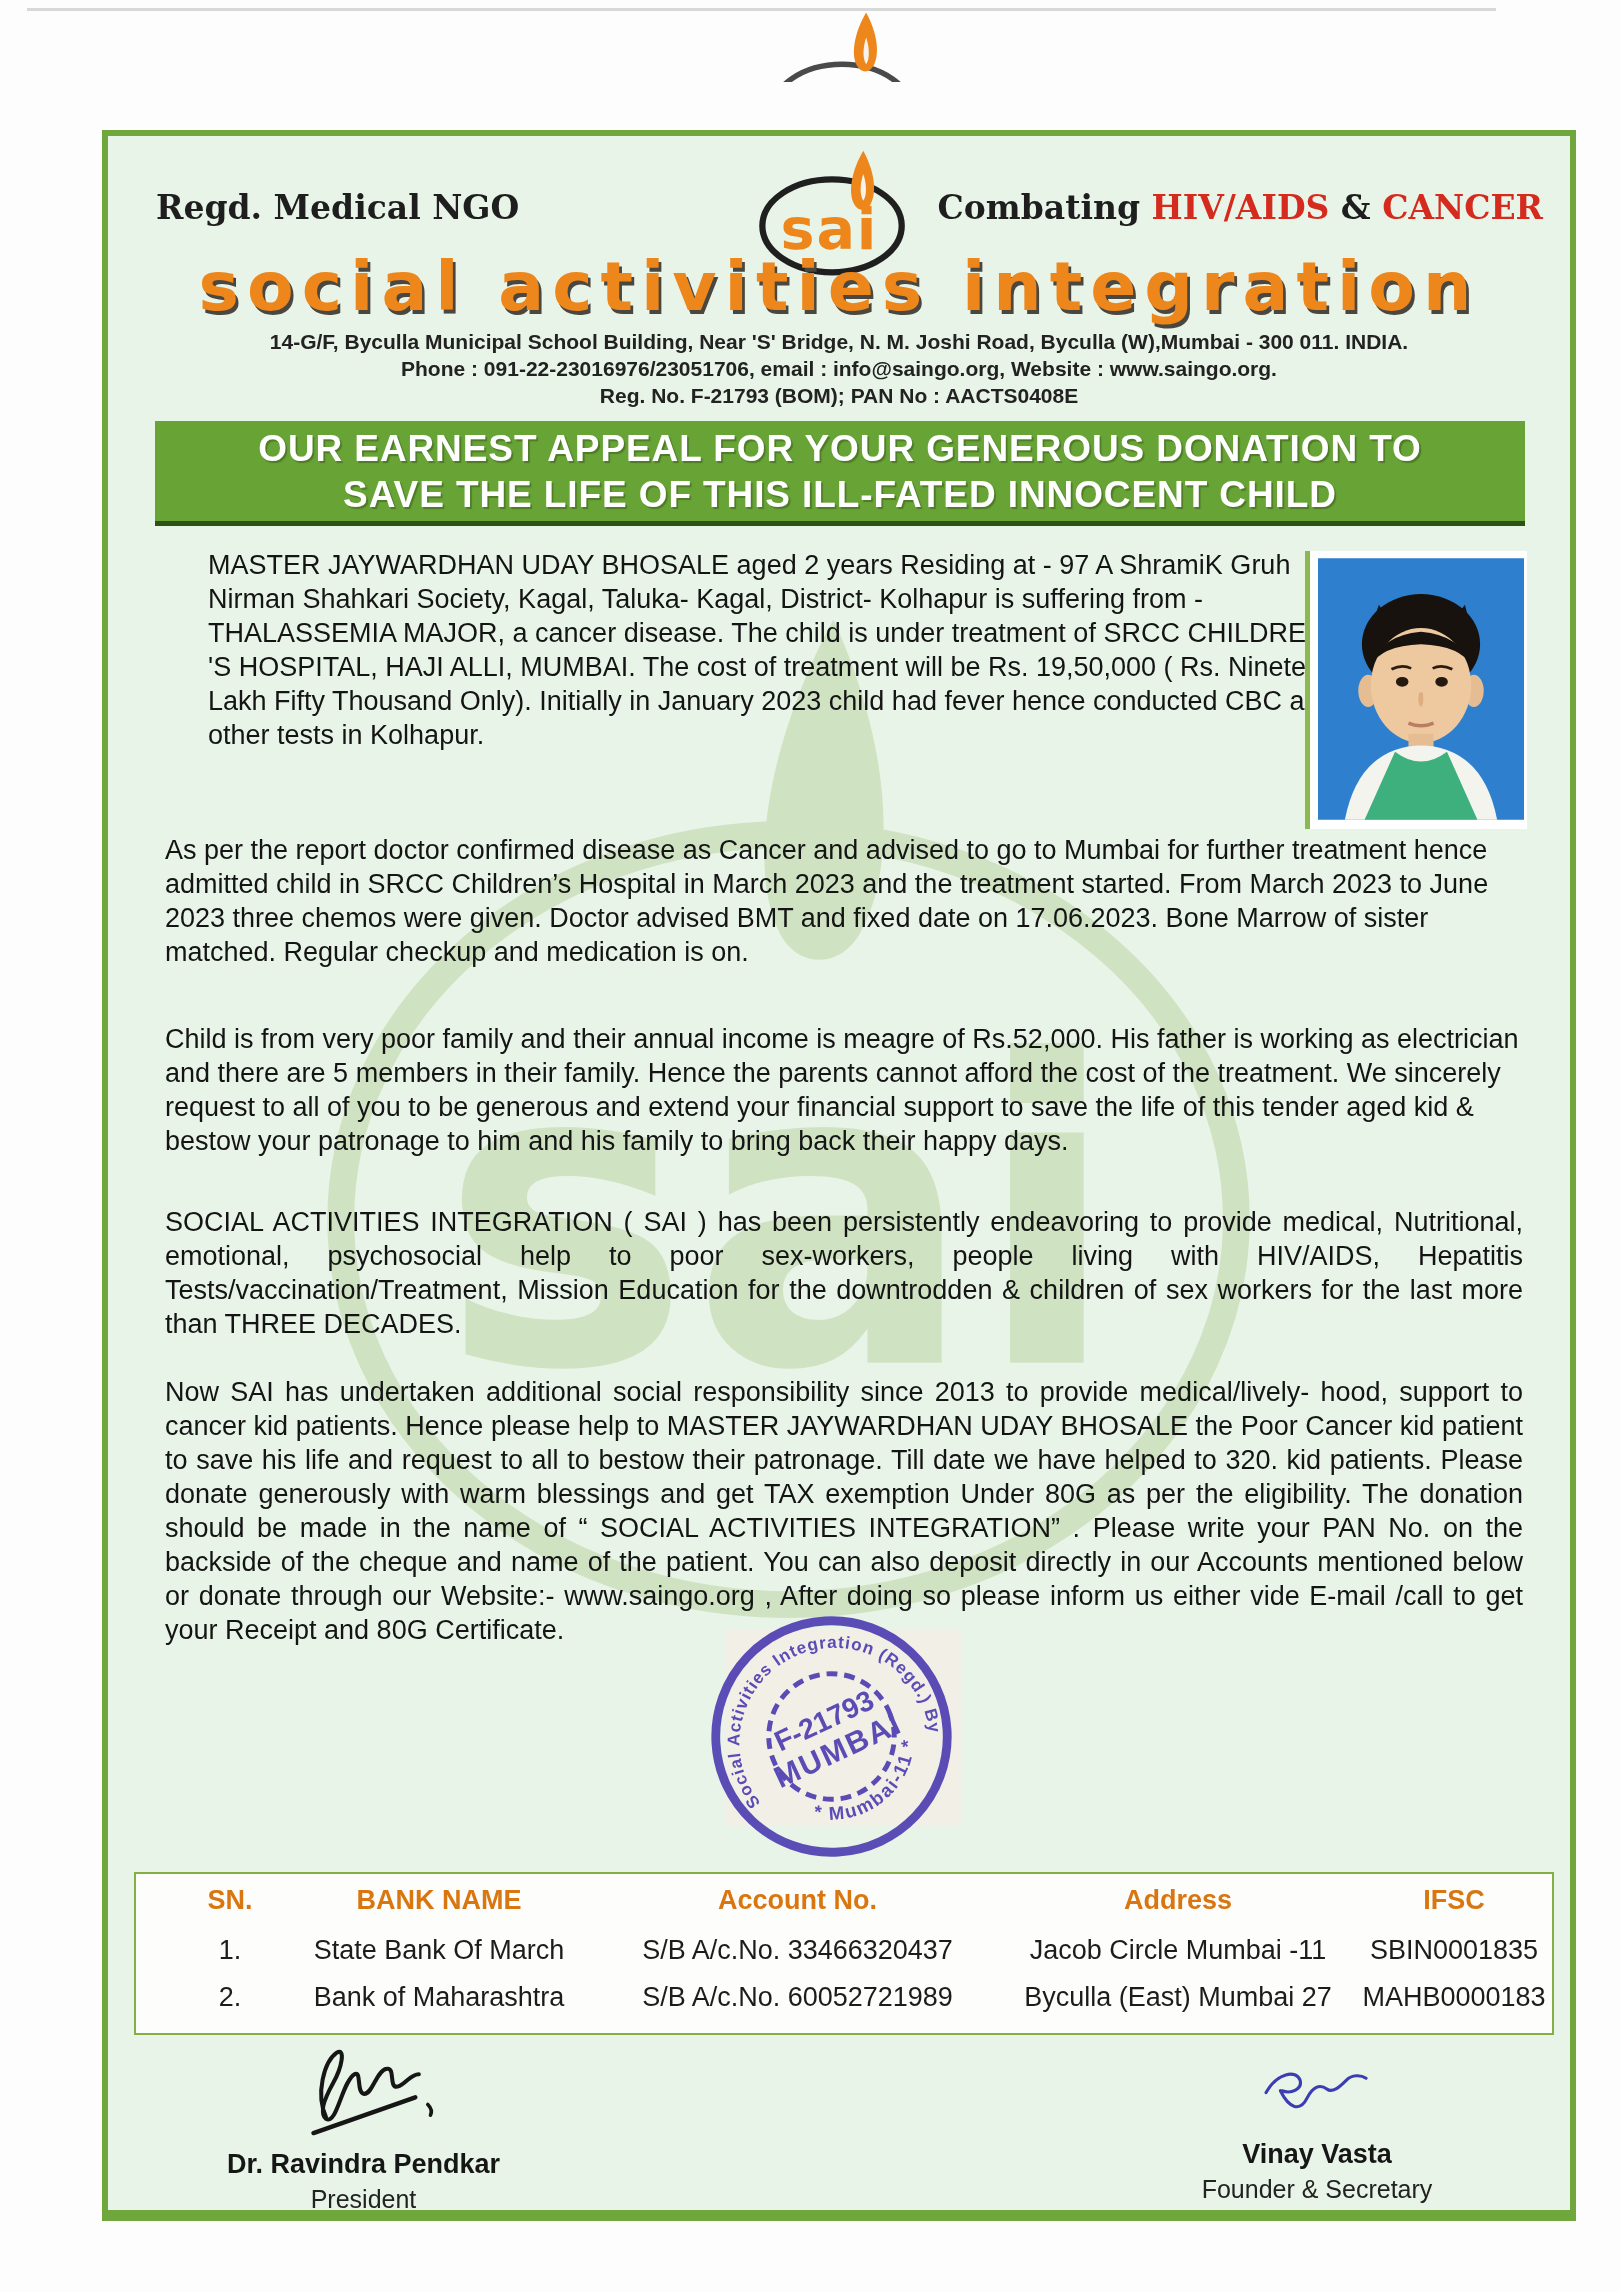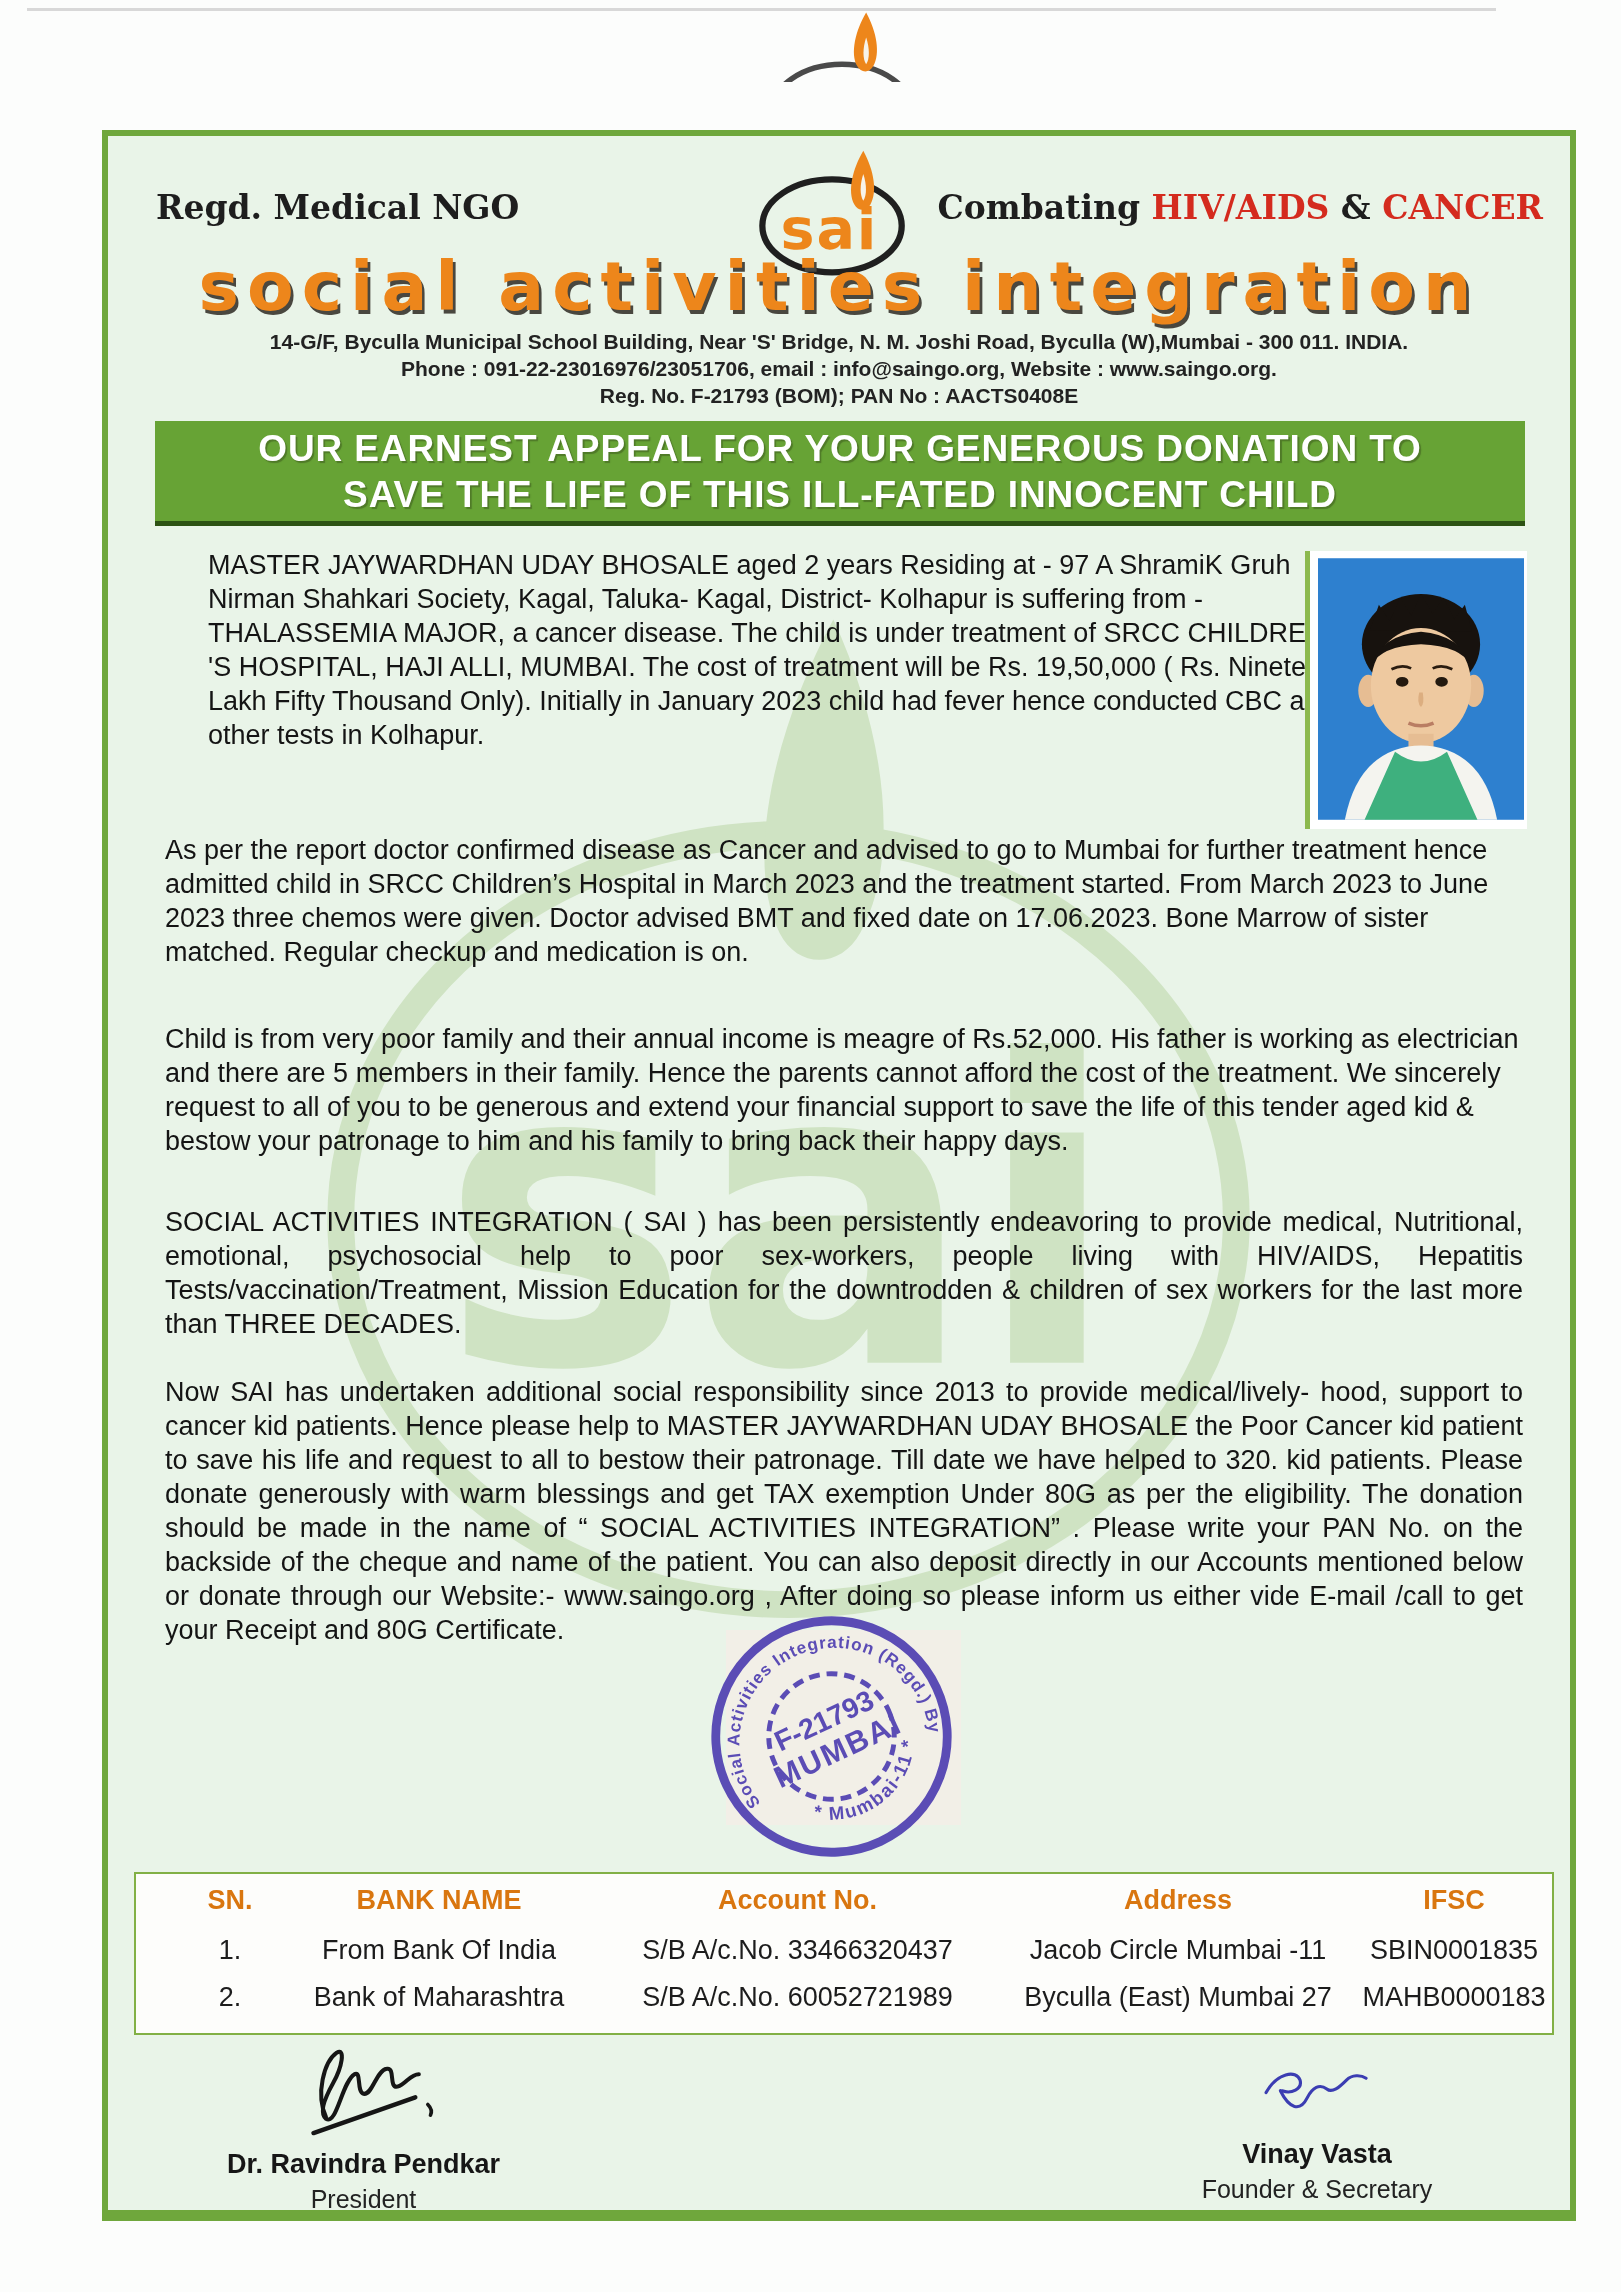--- a/index.html
+++ b/index.html
@@ -171,21 +171,21 @@
     <div class="bank">
       <div class="bank-row bank-head">
         <span>SN.</span>
         <span>BANK NAME</span>
         <span>Account No.</span>
         <span>Address</span>
         <span>IFSC</span>
       </div>
       <div class="bank-row bank-r1">
         <span>1.</span>
-        <span>From Bank Of India</span>
+        <span>State Bank Of March</span>
         <span>S/B A/c.No. 33466320437</span>
         <span>Jacob Circle Mumbai -11</span>
         <span>SBIN0001835</span>
       </div>
       <div class="bank-row bank-r2">
         <span>2.</span>
         <span>Bank  of Maharashtra</span>
         <span>S/B A/c.No. 60052721989</span>
         <span>Byculla (East) Mumbai  27</span>
         <span>MAHB0000183</span>

